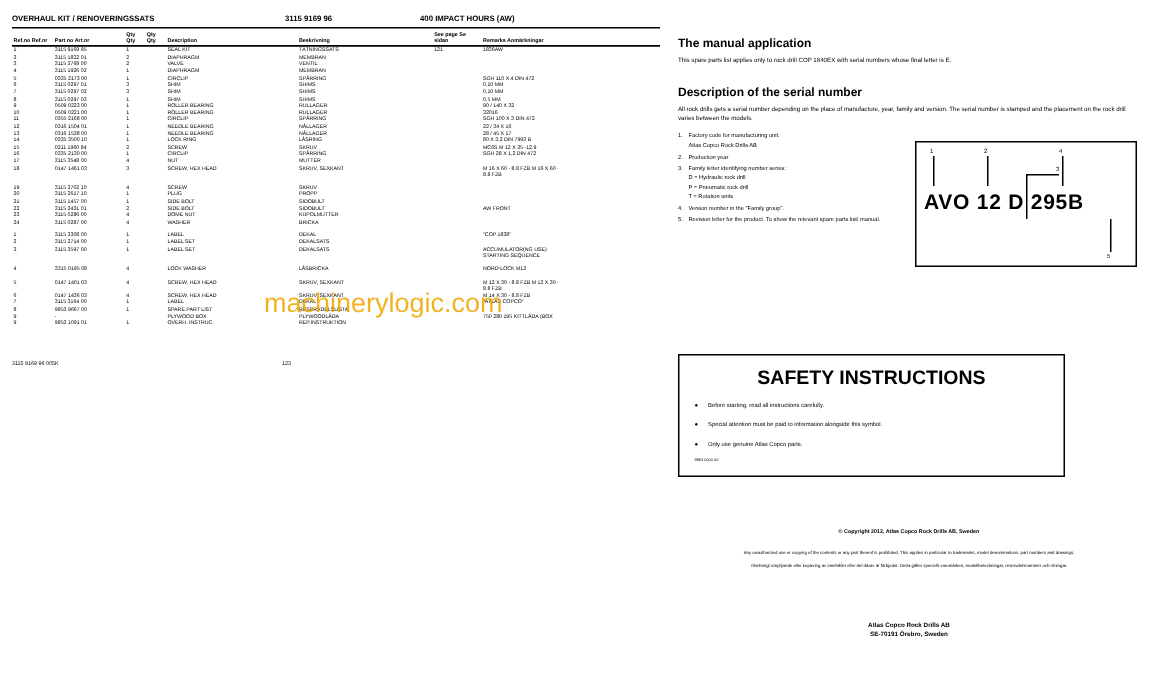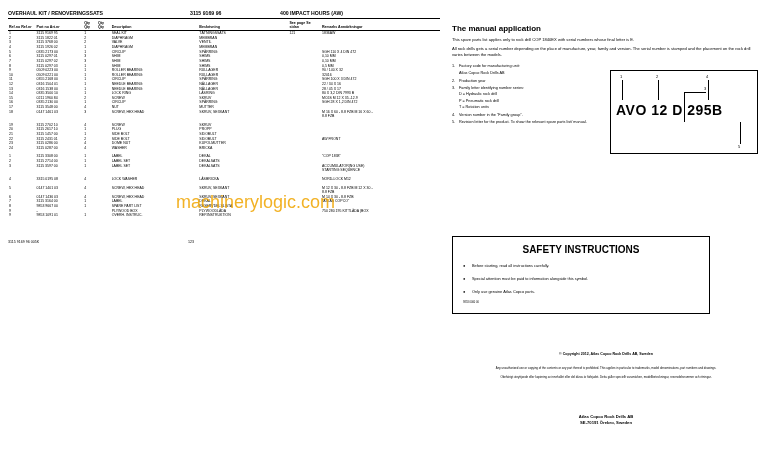--- a/index.html
+++ b/index.html
@@ -162,21 +162,21 @@
   .safety {
     position: absolute;
     left: 452px;
     top: 236px;
     width: 258px;
     border: 0.8px solid #000;
     box-sizing: border-box;
     padding: 7px 10px 9px 10px;
   }
   .safety-title {
-    font-size: 10px;
+    font-size: 13px;
     font-weight: bold;
     text-align: center;
     margin-bottom: 8px;
   }
   .safety ul {
     list-style: none;
     margin: 0;
     padding: 0;
     font-size: 3.9px;
     line-height: 1.45;
@@ -661,20 +661,21 @@
       <div class="fl-page">123</div>
     </div>
   </div>
 
   <div class="watermark">machinerylogic.com</div>
 
   <div class="right-col">
     <div class="r-h1 first">The manual application</div>
     <p class="r-p">This spare parts list applies only to rock drill COP 1840EX with serial numbers whose final letter is E.</p>
 
+    <div class="r-h1">Description of the serial number</div>
     <p class="r-p">All rock drills gets a serial number depending on the place of manufacture, year, family and version. The serial number is stamped and the placement on the rock drill varies between the models.</p>
 
     <div class="serial-block">
       <ul class="r-list" id="serial-list">
           <li>
             <span class="num">1.</span>
             <span><span>Factory code for manufacturing unit:</span><ul class="sub-list">
                 <li>Atlas Copco Rock Drills AB</li>
               </ul></span>
           </li>

